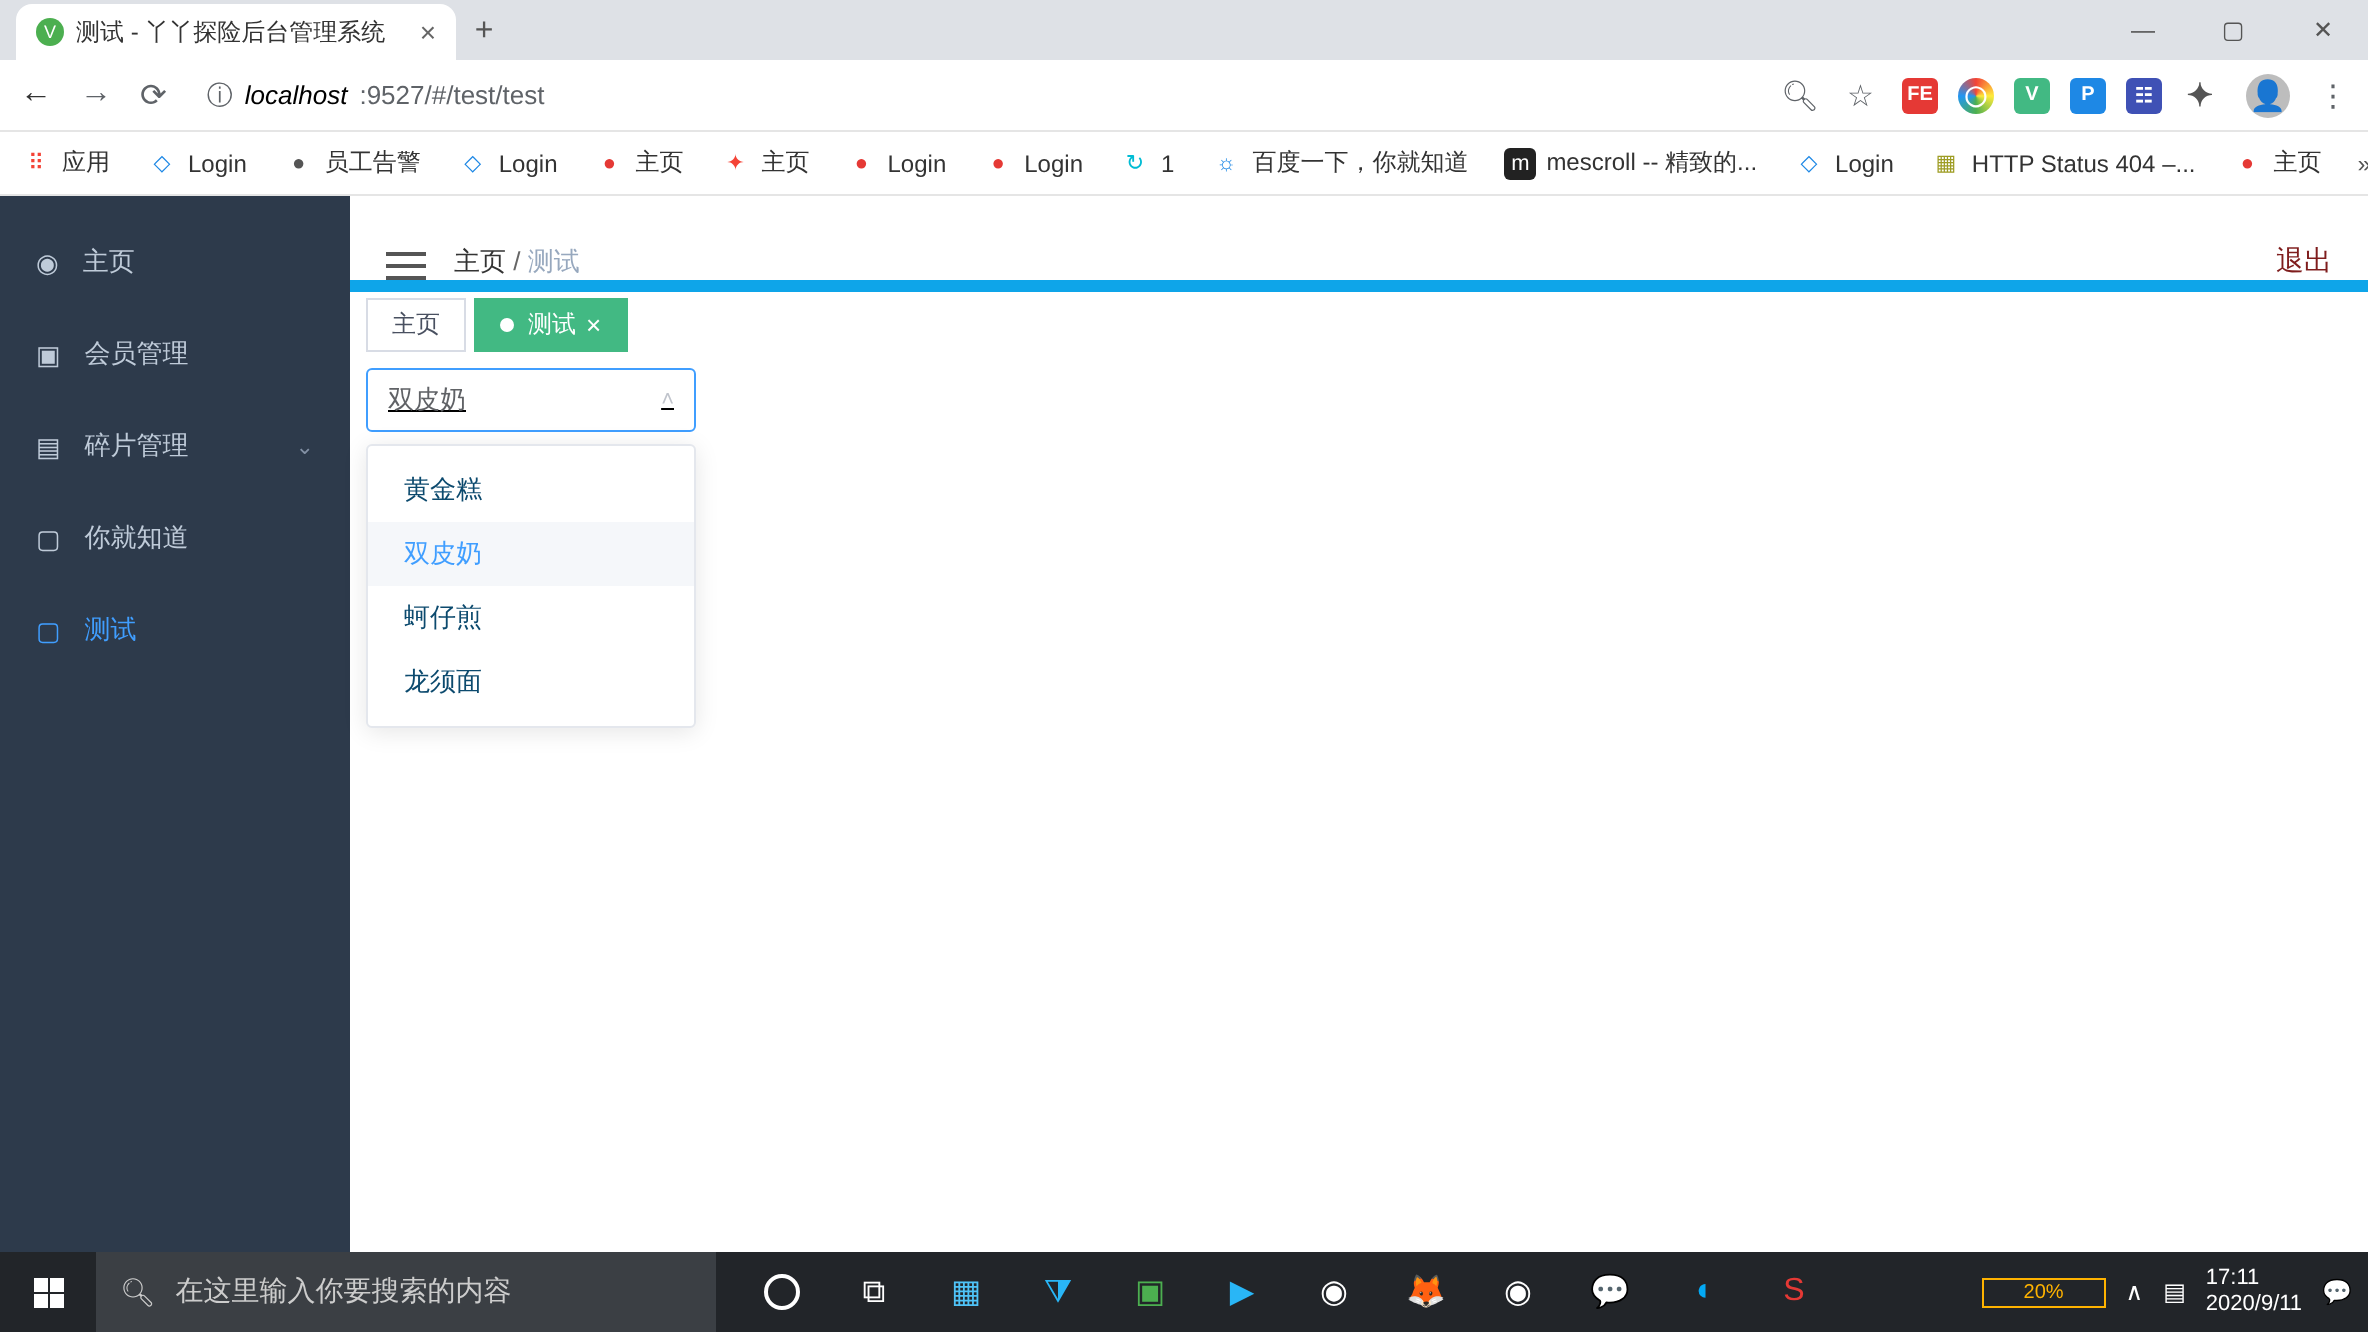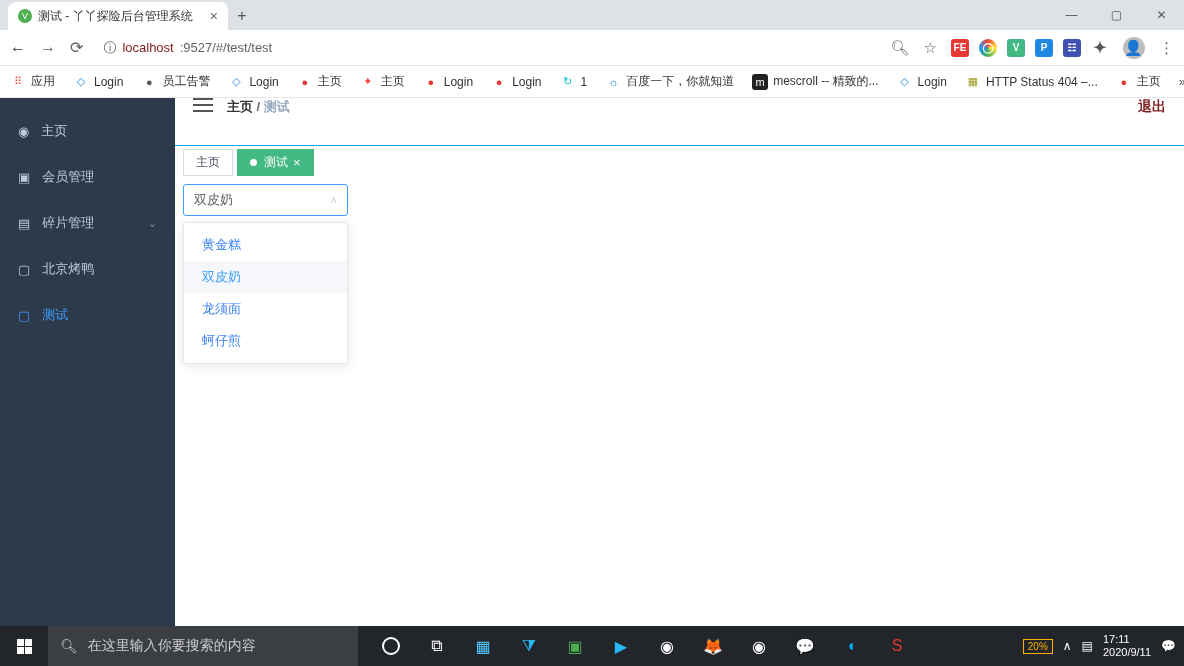--- a/index.html
+++ b/index.html
@@ -10,64 +10,64 @@
 .tab .favicon { width: 14px; height: 14px; border-radius: 50%; background: #4caf50; color: #fff; font-size: 9px; display: flex; align-items: center; justify-content: center; }
 .tab .close { margin-left: auto; color: #666; font-size: 14px; }
 .newtab { width: 28px; height: 28px; display: flex; align-items: center; justify-content: center; font-size: 16px; color: #555; }
 .win-controls { margin-left: auto; display: flex; }
 .win-controls span { width: 45px; height: 30px; display: flex; align-items: center; justify-content: center; color: #555; font-size: 12px; }
 
 .addr-bar { height: 36px; background: #fff; border-bottom: 1px solid #e5e5e5; display: flex; align-items: center; padding: 0 10px; gap: 14px; }
 .nav-arrows { display: flex; gap: 14px; color: #5f6368; font-size: 16px; }
 .nav-arrows span:first-child { color: #333; }
 .url-area { flex: 1; display: flex; align-items: center; gap: 6px; font-size: 13px; color: #5f6368; padding: 0 6px; }
-.url-area .host { color: #7f1d1d; }
+.url-area .host { color: #000000; font-style: italic; }
 .addr-icons { display: flex; gap: 14px; align-items: center; color: #5f6368; font-size: 15px; }
 .ext-icon { width: 18px; height: 18px; border-radius: 3px; display: inline-flex; align-items: center; justify-content: center; font-size: 10px; color: #fff; font-weight: bold; }
 
 .bookmarks { height: 32px; background: #fff; border-bottom: 1px solid #e5e5e5; display: flex; align-items: center; padding: 0 10px; gap: 18px; font-size: 12px; color: #333; overflow: hidden; }
 .bm { display: flex; align-items: center; gap: 5px; white-space: nowrap; }
 .bm .ic { width: 16px; height: 16px; display: inline-flex; align-items: center; justify-content: center; font-size: 11px; border-radius: 3px; }
 
 .app { flex: 1; display: flex; min-height: 0; }
 .sidebar { width: 175px; background: #2d3a4b; color: #bfcbd9; padding-top: 10px; font-size: 13px; }
 .side-item { height: 46px; display: flex; align-items: center; padding: 0 18px; gap: 12px; cursor: pointer; position: relative; }
 .side-item.active { color: #409eff; }
 .side-item .chev { margin-left: auto; color: #8391a5; font-size: 11px; }
 
 .content { flex: 1; display: flex; flex-direction: column; background: #fff; }
-.top-row { height: 48px; display: flex; align-items: flex-start; padding: 0 18px; gap: 14px; border-bottom: 1px solid #0ea5e9; font-weight: bold; }
+.top-row { height: 48px; display: flex; align-items: flex-end; padding: 0 18px; gap: 14px; border-bottom: 6px solid #0ea5e9; }
 .ham { width: 20px; height: 14px; display: flex; flex-direction: column; justify-content: space-between; }
 .ham span { height: 2px; background: #555; }
 .crumbs { font-size: 13px; color: #666; }
 .crumbs a { color: #333; }
 .logout { margin-left: auto; font-size: 14px; color: #7f1d1d; }
 
 .tabs-row { display: flex; padding: 3px 8px 0; gap: 0; background: #fff; }
 .ptab { border: 1px solid #d8dce5; padding: 4px 12px; font-size: 12px; color: #495060; display: flex; align-items: center; gap: 5px; margin-right: 4px; background: #fff; }
 .ptab.active { background: #42b983; color: #fff; border-color: #42b983; }
 .ptab.active::before { content: ""; width: 7px; height: 7px; border-radius: 50%; background: #fff; margin-right: 2px; }
 .ptab .x { font-size: 13px; }
 
-.body-area { padding: 8px; position: relative; }
+.body-area { padding: 8px; position: relative; text-decoration: underline; }
 .select-box { width: 165px; height: 32px; border: 1px solid #409eff; border-radius: 3px; display: flex; align-items: center; padding: 0 10px; font-size: 13px; color: #606266; justify-content: space-between; }
 .select-box .arrow { color: #c0c4cc; font-size: 11px; }
 .dropdown { position: absolute; top: 46px; left: 8px; width: 165px; background: #fff; border: 1px solid #e4e7ed; border-radius: 3px; box-shadow: 0 2px 12px rgba(0,0,0,0.1); padding: 6px 0; }
-.dd-item { padding: 7px 18px; font-size: 13px; color: #3b82f6; }
+.dd-item { padding: 7px 18px; font-size: 13px; color: #0c4a6e; }
 .dd-item.sel { color: #409eff; background: #f5f7fa; font-weight: 500; }
 
 .taskbar { height: 40px; background: #222529; display: flex; align-items: center; color: #fff; font-size: 12px; }
 .tb-start { width: 48px; height: 40px; display: flex; align-items: center; justify-content: center; }
 .win-logo { display: grid; grid-template-columns: 7px 7px; grid-template-rows: 7px 7px; gap: 1px; }
 .win-logo span { background: #fff; }
 .tb-search { flex: 0 0 310px; height: 40px; background: #3b3f44; display: flex; align-items: center; padding: 0 12px; gap: 10px; color: #ccc; font-size: 14px; }
 .tb-icons { display: flex; height: 40px; margin-left: 10px; }
 .tb-icons span { width: 46px; display: flex; align-items: center; justify-content: center; font-size: 16px; }
 .tb-right { margin-left: auto; display: flex; align-items: center; gap: 10px; padding-right: 8px; }
-.battery { border: 1px solid #ffb300; color: #ffb300; padding: 1px 4px; font-size: 10px; margin-left: 48px; }
+.battery { border: 1px solid #ffb300; color: #ffb300; padding: 1px 20px; font-size: 10px; margin-left: 48px; }
 .clock { text-align: left; font-size: 11px; line-height: 1.2; }
 .circ { width: 18px; height: 18px; border: 2px solid #fff; border-radius: 50%; display:inline-block; }
 </style>
 </head>
 <body>
 
 <div class="chrome-top">
   <div class="tab">
     <span class="favicon">V</span>
     <span>测试 - 丫丫探险后台管理系统</span>
@@ -178,21 +178,21 @@
         <span>▣</span>
         <span>会员管理</span>
       </div>
       <div class="side-item">
         <span>▤</span>
         <span>碎片管理</span>
         <span class="chev">⌄</span>
       </div>
       <div class="side-item">
         <span>▢</span>
-        <span>北京烤鸭</span>
+        <span>你就知道</span>
       </div>
       <div class="side-item active">
         <span>▢</span>
         <span>测试</span>
       </div>
     </div>
   <div class="content">
     <div class="top-row">
       <div class="ham">
           <span></span>
@@ -214,22 +214,22 @@
         </div>
       </div>
     <div class="body-area">
       <div class="select-box">
         <span>双皮奶</span>
         <span class="arrow">˄</span>
       </div>
       <div class="dropdown" id="dropdown">
           <div class="dd-item">黄金糕</div>
           <div class="dd-item sel">双皮奶</div>
+          <div class="dd-item">蚵仔煎</div>
           <div class="dd-item">龙须面</div>
-          <div class="dd-item">蚵仔煎</div>
         </div>
     </div>
   </div>
 </div>
 
 <div class="taskbar">
   <div class="tb-start">
       <div class="win-logo">
         <span></span>
         <span></span>

